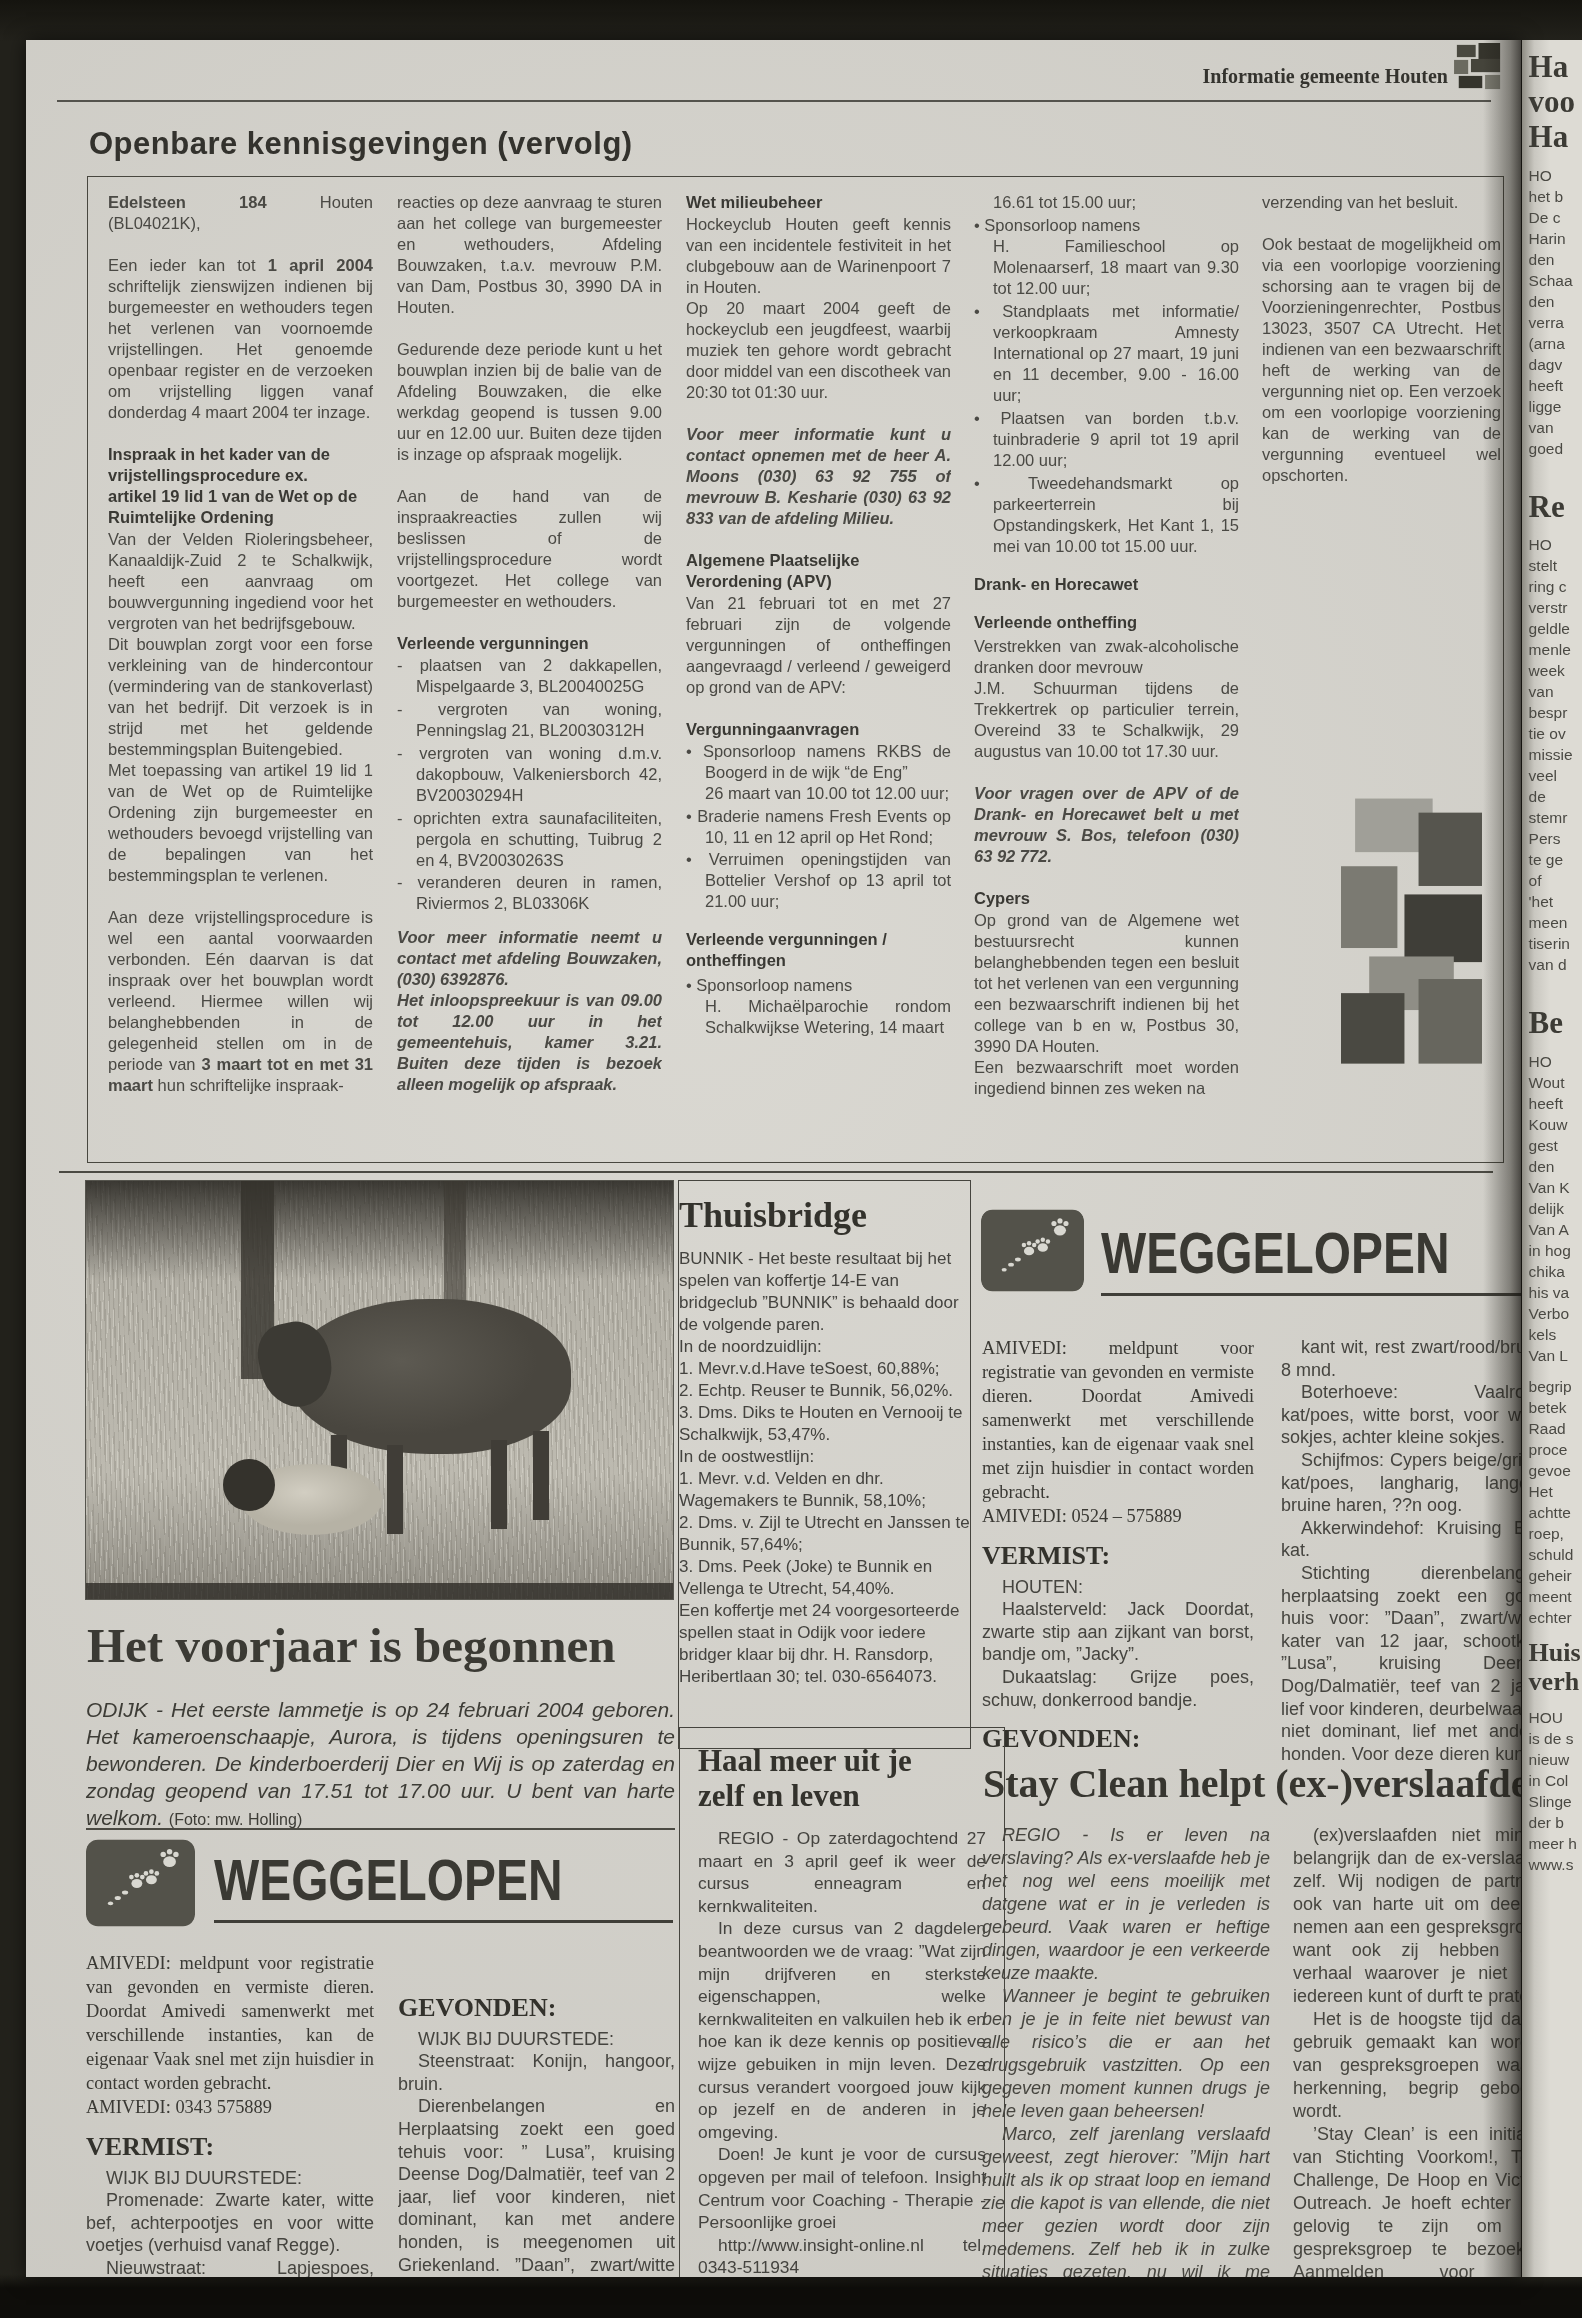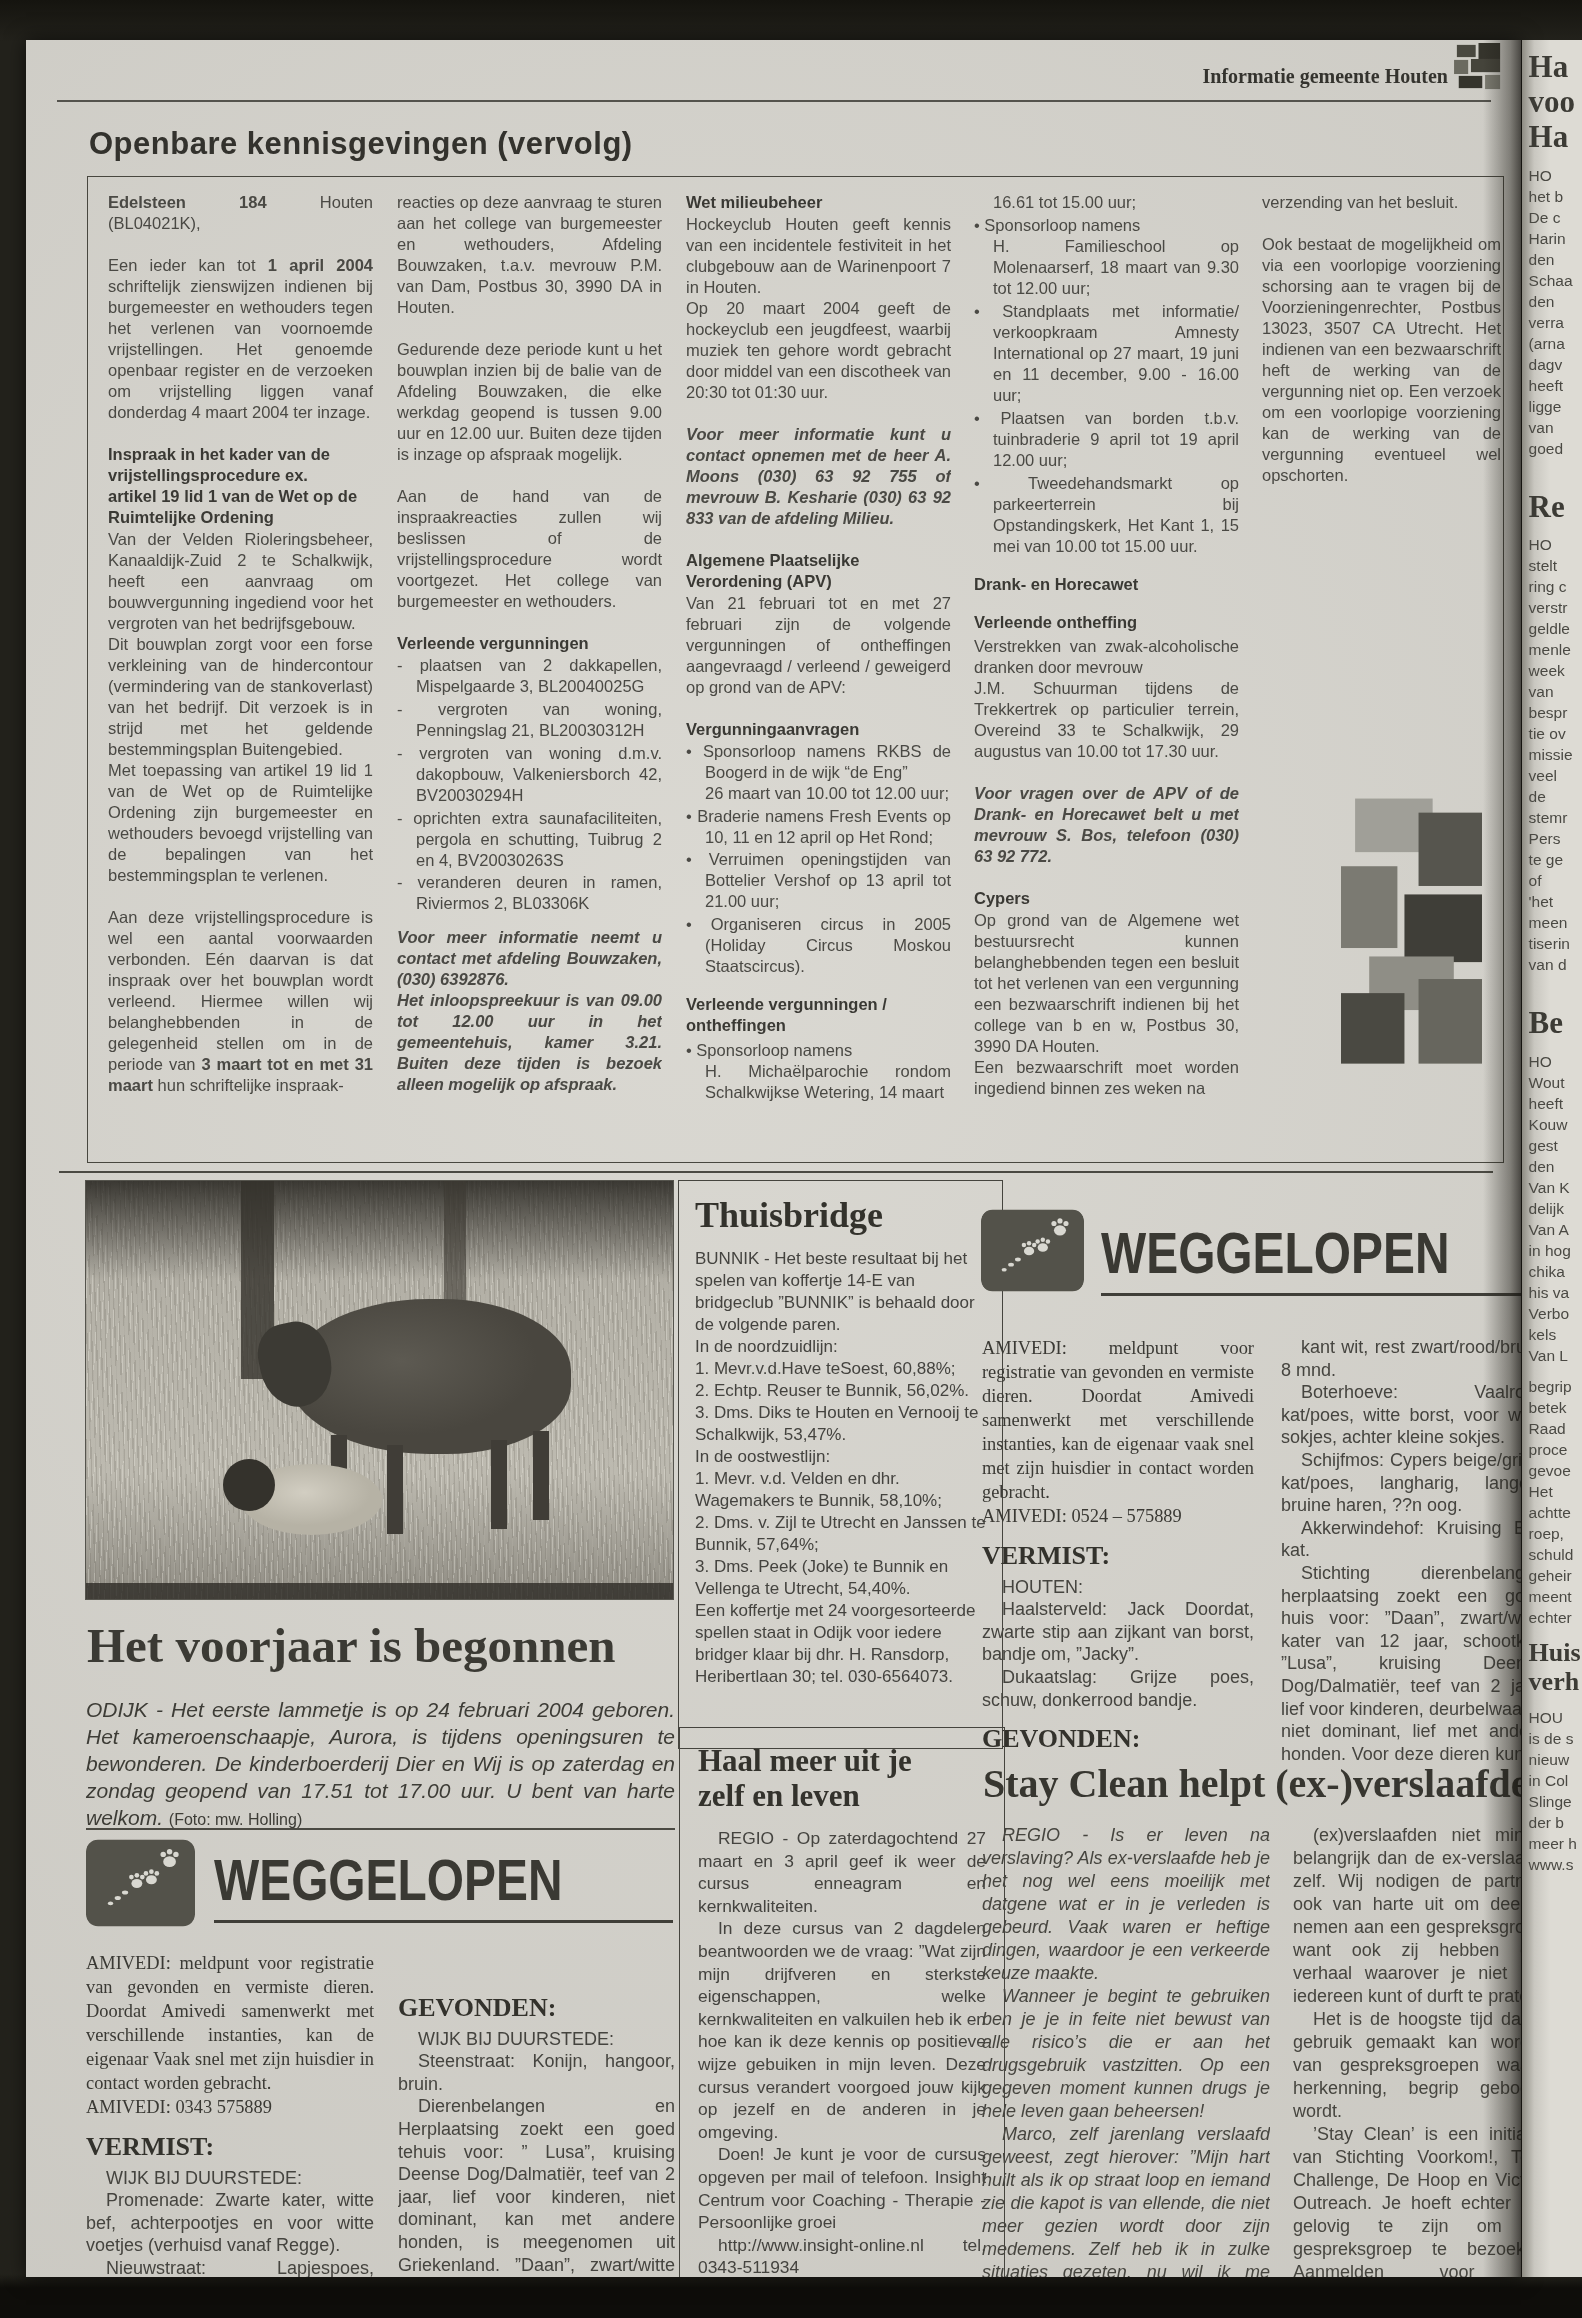--- a/index.html
+++ b/index.html
@@ -135,21 +135,20 @@
       <div class="ncol c3">
           <div class="blk h">Wet milieubeheer</div>
           <div class="blk p">Hockeyclub Houten geeft kennis van een incidentele festiviteit in het clubgebouw aan de Warinenpoort 7 in Houten.<br>Op 20 maart 2004 geeft de hockeyclub een jeugdfeest, waarbij muziek ten gehore wordt gebracht door middel van een discotheek van 20:30 tot 01:30 uur.</div>
           <div class="blk pi">Voor meer informatie kunt u contact opnemen met de heer A. Moons (030) 63 92 755 of mevrouw B. Kesharie (030) 63 92 833 van de afdeling Milieu.</div>
           <div class="blk h">Algemene Plaatselijke Verordening (APV)</div>
           <div class="blk p">Van 21 februari tot en met 27 februari zijn de volgende vergunningen of ontheffingen aangevraagd / verleend / geweigerd op grond van de APV:</div>
           <div class="blk h">Vergunningaanvragen</div>
           <div class="blk li">• Sponsorloop namens RKBS de Boogerd in de wijk “de Eng”<br>26 maart van 10.00 tot 12.00 uur;</div>
           <div class="blk li">• Braderie namens Fresh Events op 10, 11 en 12 april op Het Rond;</div>
           <div class="blk li">• Verruimen openingstijden van Bottelier Vershof op 13 april tot 21.00 uur;</div>
-          <div class="blk li">• Organiseren circus in 2005 (Holiday Circus Moskou Staatscircus).</div>
           <div class="blk hs">Verleende vergunningen / ontheffingen</div>
           <div class="blk li">• Sponsorloop namens<br>H. Michaëlparochie rondom Schalkwijkse Wetering, 14 maart</div>
         </div>
       <div class="ncol c4">
           <div class="blk cont">16.61 tot 15.00 uur;</div>
           <div class="blk li">• Sponsorloop namens<br>H. Familieschool op Molenaarserf, 18 maart van 9.30 tot 12.00 uur;</div>
           <div class="blk li">• Standplaats met informatie/ verkoopkraam Amnesty International op 27 maart, 19 juni en 11 december, 9.00 - 16.00 uur;</div>
           <div class="blk li">• Plaatsen van borden t.b.v. tuinbraderie 9 april tot 19 april 12.00 uur;</div>
           <div class="blk li">• Tweedehandsmarkt op parkeerterrein bij Opstandingskerk, Het Kant 1, 15 mei van 10.00 tot 15.00 uur.</div>
           <div class="blk hs">Drank- en Horecawet</div>
@@ -190,21 +189,21 @@
       <div class="sheep-leg" style="left:447px;top:250px;"></div>
       <div class="lamb"></div>
       <div class="lamb-head"></div>
       <div class="ph-bottom"></div>
     </div>
 
     <div class="vj-title">Het voorjaar is begonnen</div>
     <div class="vj-cap"><span>ODIJK - Het eerste lammetje is op 24 februari 2004 geboren. Het kameroenschaapje, Aurora, is tijdens openingsuren te bewonderen. De kinderboerderij Dier en Wij is op zaterdag en zondag geopend van 17.51 tot 17.00 uur. U bent van harte welkom. </span><span class="vj-credit">(Foto: mw. Holling)</span></div>
     <div class="vj-rule"></div>
 
-    <div class="tbox" style="left:652px;top:1140px;width:291px;height:541px;padding:13px 16px;">
+    <div class="tbox" style="left:652px;top:1140px;width:291px;height:541px;padding:13px 0;">
       <div class="tb-title" style="font-size:36px;margin-bottom:12.2px;">Thuisbridge</div>
       <div style="font-size:17px;line-height:22px;">
           <div class="blk p">BUNNIK - Het beste resultaat bij het spelen van koffertje 14-E van bridgeclub ”BUNNIK” is behaald door de volgende paren.<br>In de noordzuidlijn:<br>1. Mevr.v.d.Have teSoest, 60,88%;<br>2. Echtp. Reuser te Bunnik, 56,02%.<br>3. Dms. Diks te Houten en Vernooij te Schalkwijk, 53,47%.<br>In de oostwestlijn:<br>1. Mevr. v.d. Velden en dhr. Wagemakers te Bunnik, 58,10%;<br>2. Dms. v. Zijl te Utrecht en Janssen te Bunnik, 57,64%;<br>3. Dms. Peek (Joke) te Bunnik en Vellenga te Utrecht, 54,40%.<br>Een koffertje met 24 voorgesorteerde spellen staat in Odijk voor iedere bridger klaar bij dhr. H. Ransdorp, Heribertlaan 30; tel. 030-6564073.</div>
         </div>
     </div>
 
     <div class="weg-logo" style="left:955px;top:1169px;width:103px;height:83px;">
       <svg width="103" height="83" viewBox="0 0 120 95">
         <rect width="120" height="95" rx="13" fill="#53524a"></rect>
         <g fill="#d9d8d1">

